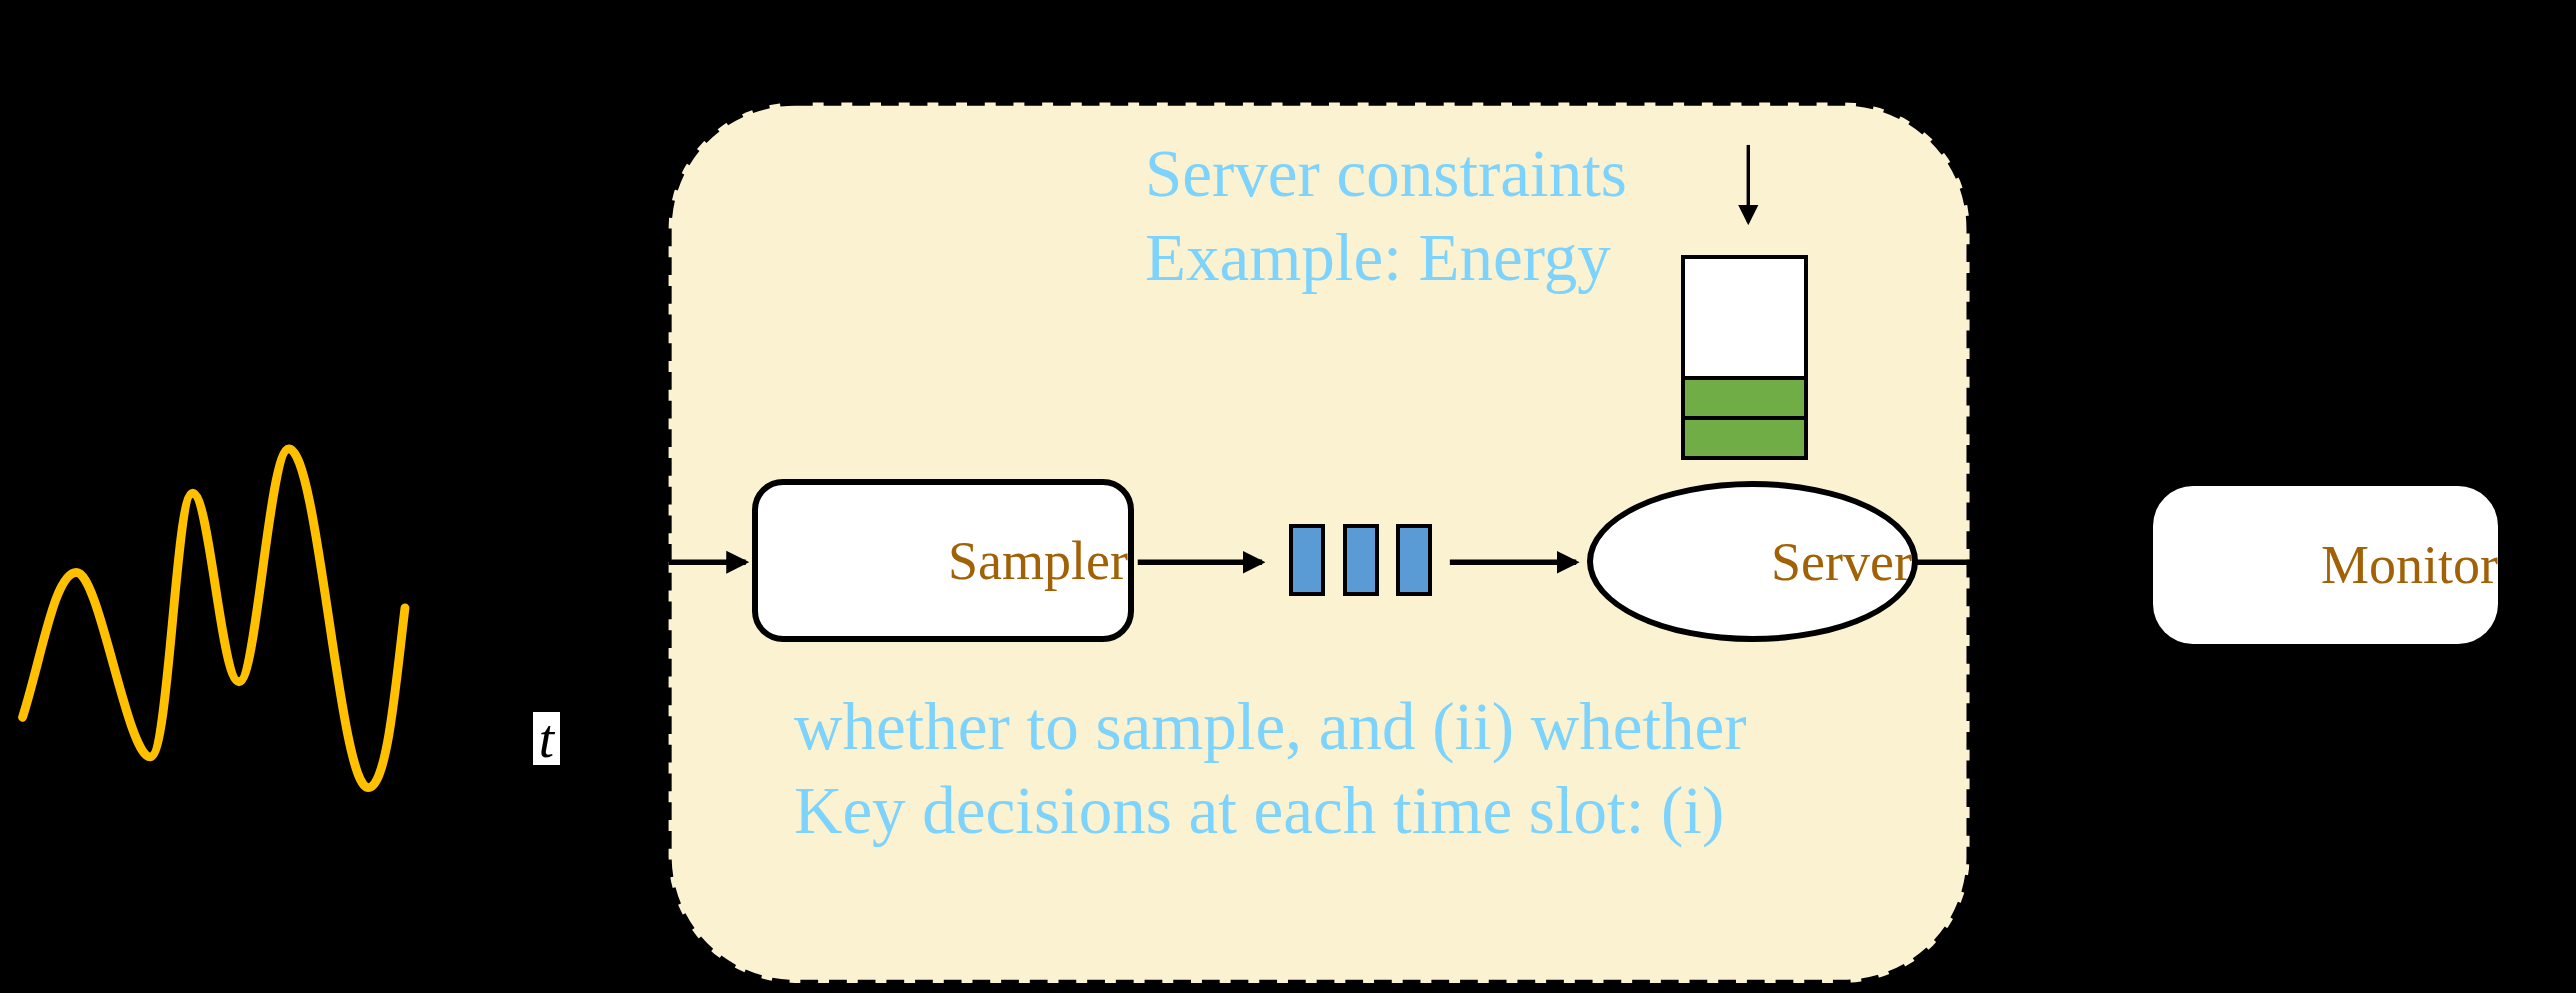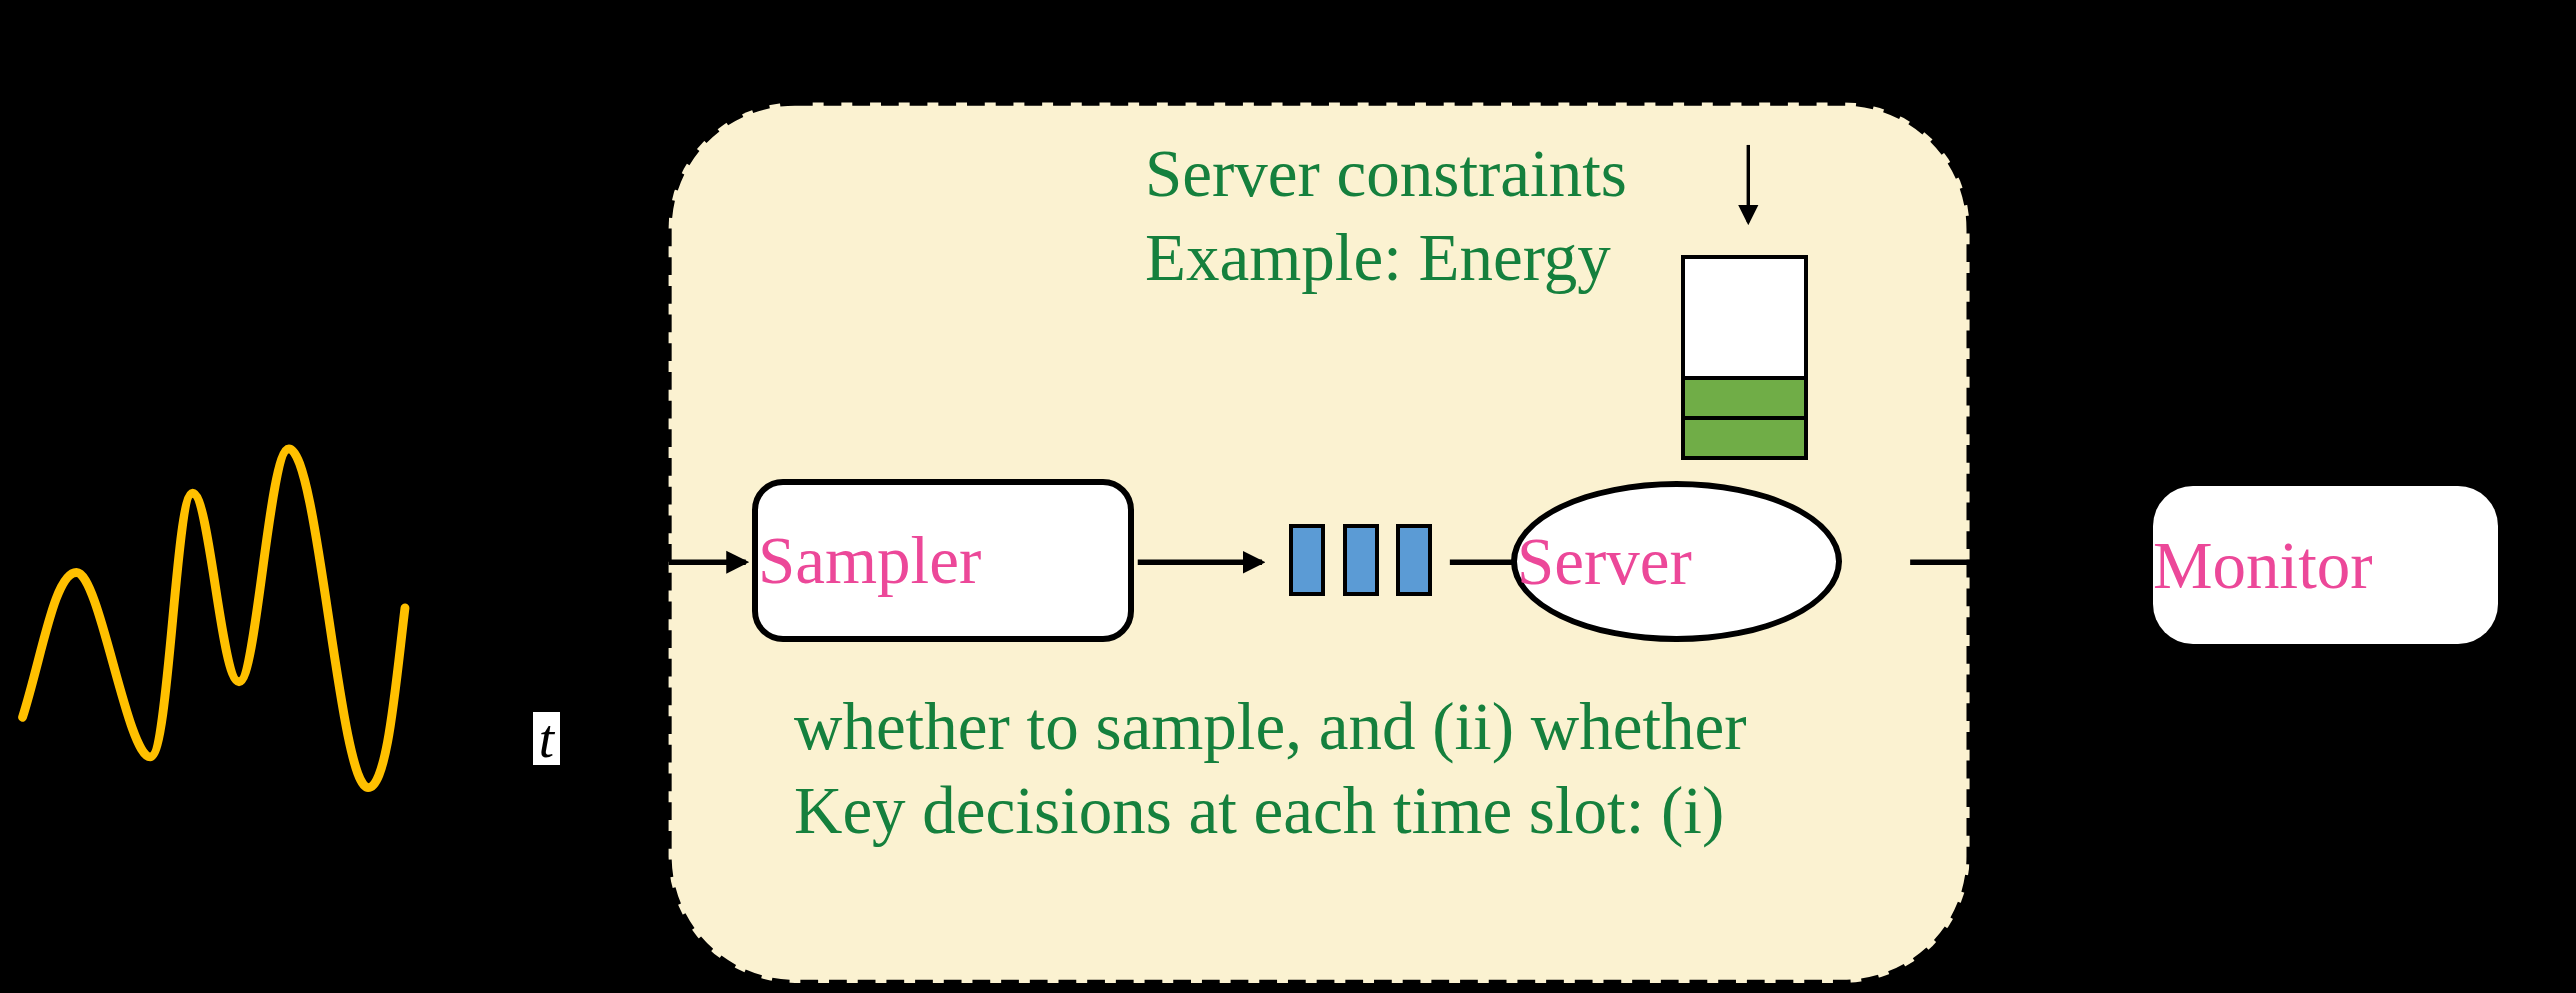--- a/index.html
+++ b/index.html
@@ -4,47 +4,47 @@
 <style>
   html,body { margin:0; padding:0; background:#000; }
   .stage {
     position:relative; width:2576px; height:994px;
     background:#000; overflow:hidden;
     font-family:"Liberation Serif", serif;
   }
   .stage svg.layer { position:absolute; left:0; top:0; }
 
   .node {
-    position:absolute; display:flex; align-items:center; justify-content:flex-start;
-    background:#fff; color:#ec4899; box-sizing:border-box;
-    font-size:67px; white-space:nowrap;
+    position:absolute; display:flex; align-items:center; justify-content:flex-end;
+    background:#fff; color:#a16207; box-sizing:border-box;
+    font-size:54px; white-space:nowrap;
   }
   #sampler-node { left:752px; top:479px; width:382px; height:163px;
     border:6.8px solid #000; border-radius:31px; }
-  #server-node { left:1511px; top:481px; width:331px; height:161px;
+  #server-node { left:1587px; top:481px; width:331px; height:161px;
     border:6.1px solid #000; border-radius:50%; }
   #monitor-node { left:2153px; top:486px; width:345px; height:158px;
     border-radius:40px; }
 
   .qcell {
     position:absolute; top:524px; width:36px; height:72px;
     background:#5B9BD5; border:4.1px solid #000; box-sizing:border-box;
   }
   #qcell-1 { left:1289px; } #qcell-2 { left:1343px; } #qcell-3 { left:1396px; }
 
   #battery {
     position:absolute; left:1681px; top:255px; width:127px; height:205px;
     background:#fff; border:4.8px solid #000; box-sizing:border-box;
     display:flex; flex-direction:column;
   }
   .batt-space { flex:1; background:#fff; }
   .batt-cell { height:36px; background:#70AD47; border-top:4.1px solid #000; }
 
   .note {
-    position:absolute; color:#15803d;
+    position:absolute; color:#7dd3fc;
     font-size:67px; line-height:84px; white-space:nowrap;
   }
   #constraints-note { left:1145px; top:131px; }
   #decisions-note  { left:794px; top:684px; }
 
   #t-label {
     position:absolute; left:533px; top:712px; width:27px; height:53px;
     background:#fff; color:#000; font-style:italic; font-size:55px;
     display:flex; align-items:center; justify-content:center;
   }

